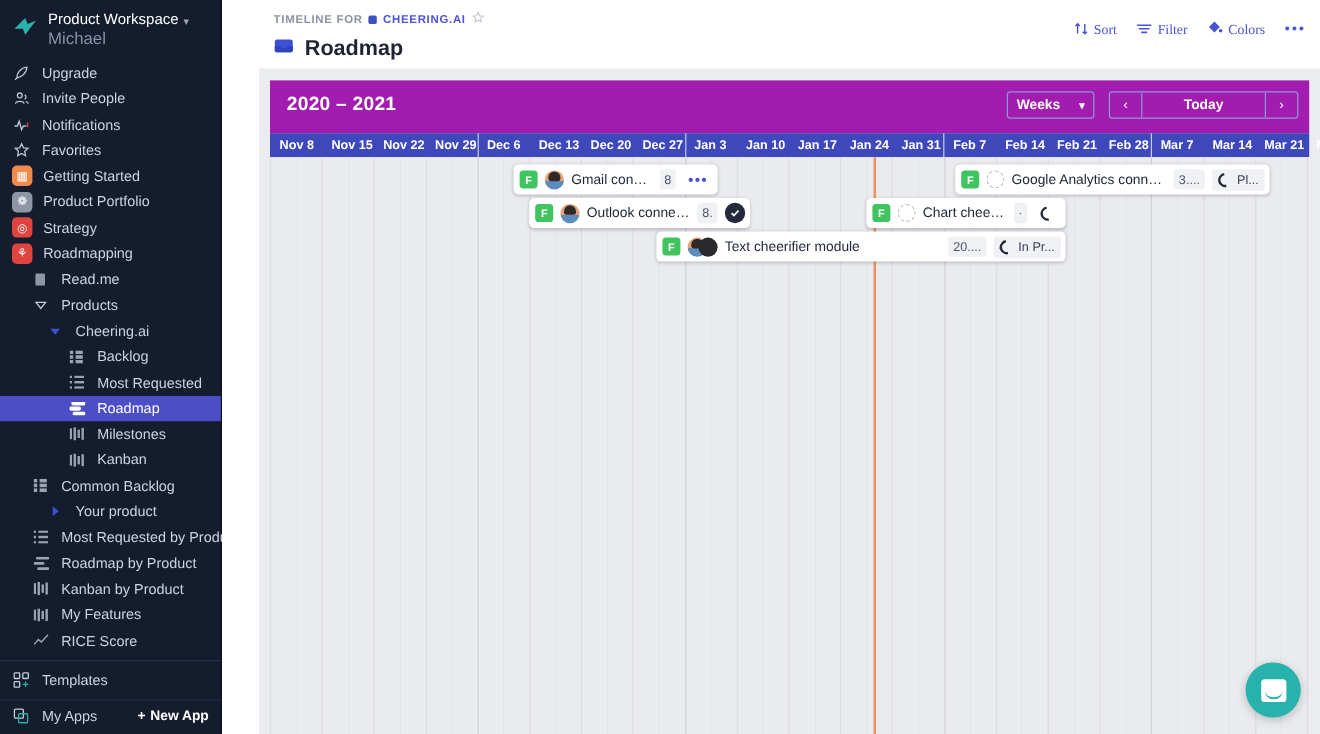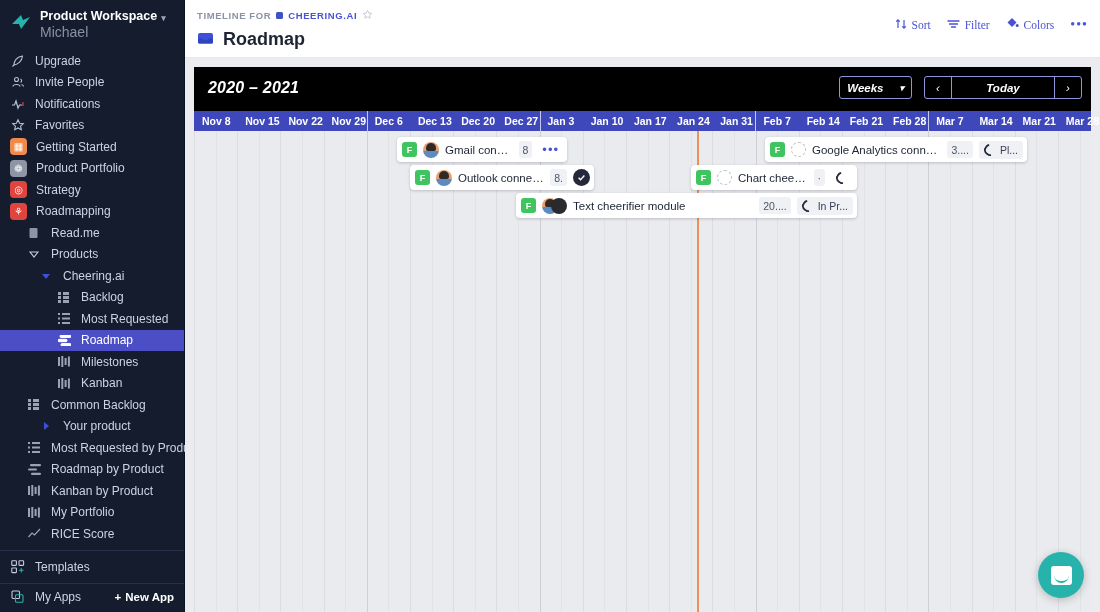--- a/index.html
+++ b/index.html
@@ -19,21 +19,21 @@
     font-size: 12px;
     display: flex; flex-direction: column;
     flex: 0 0 185px;
     position: relative;
     border-right: 1px solid #0c1322;
   }
   .ws-header { display: flex; align-items: flex-start; padding: 9px 10px 10px 10px; gap: 8px; }
   .ws-logo { width: 22px; height: 22px; flex: 0 0 22px; position: relative; margin-top: 2px; }
   .ws-text { min-width: 0; }
   .ws-title {
-    font-size: 12.5px; font-weight: bold; color: #ffffff;
+    font-size: 12.5px; font-weight: normal; color: #ffffff;
     white-space: nowrap; display: flex; align-items: flex-end; gap: 4px;
   }
   .ws-sub { font-size: 14px; color: #8892a4; margin-top: 1px; }
   .chev-sm { font-size: 9px; color: #9aa4b6; }
 
   .nav-list { display: flex; flex-direction: column; }
   .nav-item {
     display: flex; align-items: center; gap: 9px;
     height: 21.5px; padding: 0 10px;
     font-size: 12px; color: #ccd3e0; white-space: nowrap;
@@ -53,38 +53,38 @@
   .spacer { flex: 1 1 auto; }
   .sb-divider { height: 1px; background: #26304a; margin: 5px 0; }
   .bottom-row {
     display: flex; align-items: center; gap: 9px;
     height: 26px; padding: 0 10px; font-size: 12px; color: #ccd3e0;
   }
   .bottom-row .grow { flex: 1 1 auto; }
   .newapp { color: #ffffff; font-size: 11.5px; display: flex; align-items: center; gap: 4px; font-weight: bold;}
 
   
-  .main { flex: 1 1 auto; height: 612px; display: flex; flex-direction: column; background: #fff; position: relative; }
+  .main { flex: 1 1 auto; height: 612px; display: flex; flex-direction: column; background: #fff; position: relative; padding-left: 31px; }
   .topbar {
     height: 58px; display: flex; align-items: flex-start;
     padding: 9px 12px 0 12px; border-bottom: 1px solid #e6e8ec;
     flex: 0 0 58px;
   }
   .crumbs { font-size: 9.5px; letter-spacing: .6px; color: #8a93a5; display: flex; align-items: center; gap: 5px; font-weight: bold;}
   .crumb-link { color: #4a52d4; }
   .sq-blue { width: 7px; height: 7px; background: #3f51c4; border-radius: 1.5px; display: inline-block; }
   .page-title { display: flex; align-items: center; gap: 9px; margin-top: 7px; }
   .page-title .t { font-size: 18px; font-weight: bold; color: #1d2433; }
   .top-actions { margin-left: auto; display: flex; align-items: center; gap: 16px; font-size: 11.5px; color: #4a52d4; padding-top: 8px; font-family: Liberation Serif, serif;}
   .top-actions .act { display: flex; align-items: center; gap: 5px; cursor: pointer; }
 
   
   .tl-wrap { flex: 1 1 auto; position: relative; overflow: hidden; background: #ebecef; padding: 9px 0 0 0;}
   .tl-inner { position: absolute; left: 9px; right: 9px; top: 9px; bottom: 0; background: #ebecef; }
-  .tl-head { background: #000000; height: 44px; position: relative; font-style: italic; }
+  .tl-head { background: #a21caf; height: 44px; position: relative; }
   .tl-years { color: #fff; font-size: 16px; font-weight: bold; padding: 12px 0 0 14px; letter-spacing: .2px;}
   .tl-ctrl { position: absolute; right: 9px; top: 9px; display: flex; align-items: center; gap: 12px; }
   .sel-weeks {
     border: 1px solid #8f95dd; border-radius: 3px; height: 23px;
     display: flex; align-items: center; gap: 16px; padding: 0 7px;
     color: #fff; font-size: 11.5px; cursor: pointer; font-weight:bold;
   }
   .nav-group { display: flex; border: 1px solid #8f95dd; border-radius: 3px; height: 23px; overflow: hidden; }
   .nav-group > div { display: flex; align-items: center; justify-content: center; color: #fff; font-size: 11.5px; cursor: pointer; }
   .nav-arrow { width: 26px; }
@@ -381,21 +381,21 @@
       </div>
       <div class="nav-item indent1">
         <span class="ico">
           <svg width="12" height="11" viewBox="0 0 12 11" fill="#9aa3b4">
               <rect x="0" y="1" width="2" height="9"></rect>
               <rect x="3.3" y="0" width="2" height="11"></rect>
               <rect x="6.6" y="2" width="2" height="7"></rect>
               <rect x="9.9" y="0.5" width="2" height="10"></rect>
             </svg>
         </span>
-        <span>My Portfolio</span>
+        <span>My Features</span>
       </div>
       <div class="nav-item indent1">
         <span class="ico">
           <svg width="13" height="11" viewBox="0 0 13 11" fill="none" stroke="#9aa3b4" stroke-width="1.2">
               <path d="M0.5 9 L4 5 L6.5 7 L12 1"></path>
             </svg>
         </span>
         <span>RICE Score</span>
       </div>
     </div>

